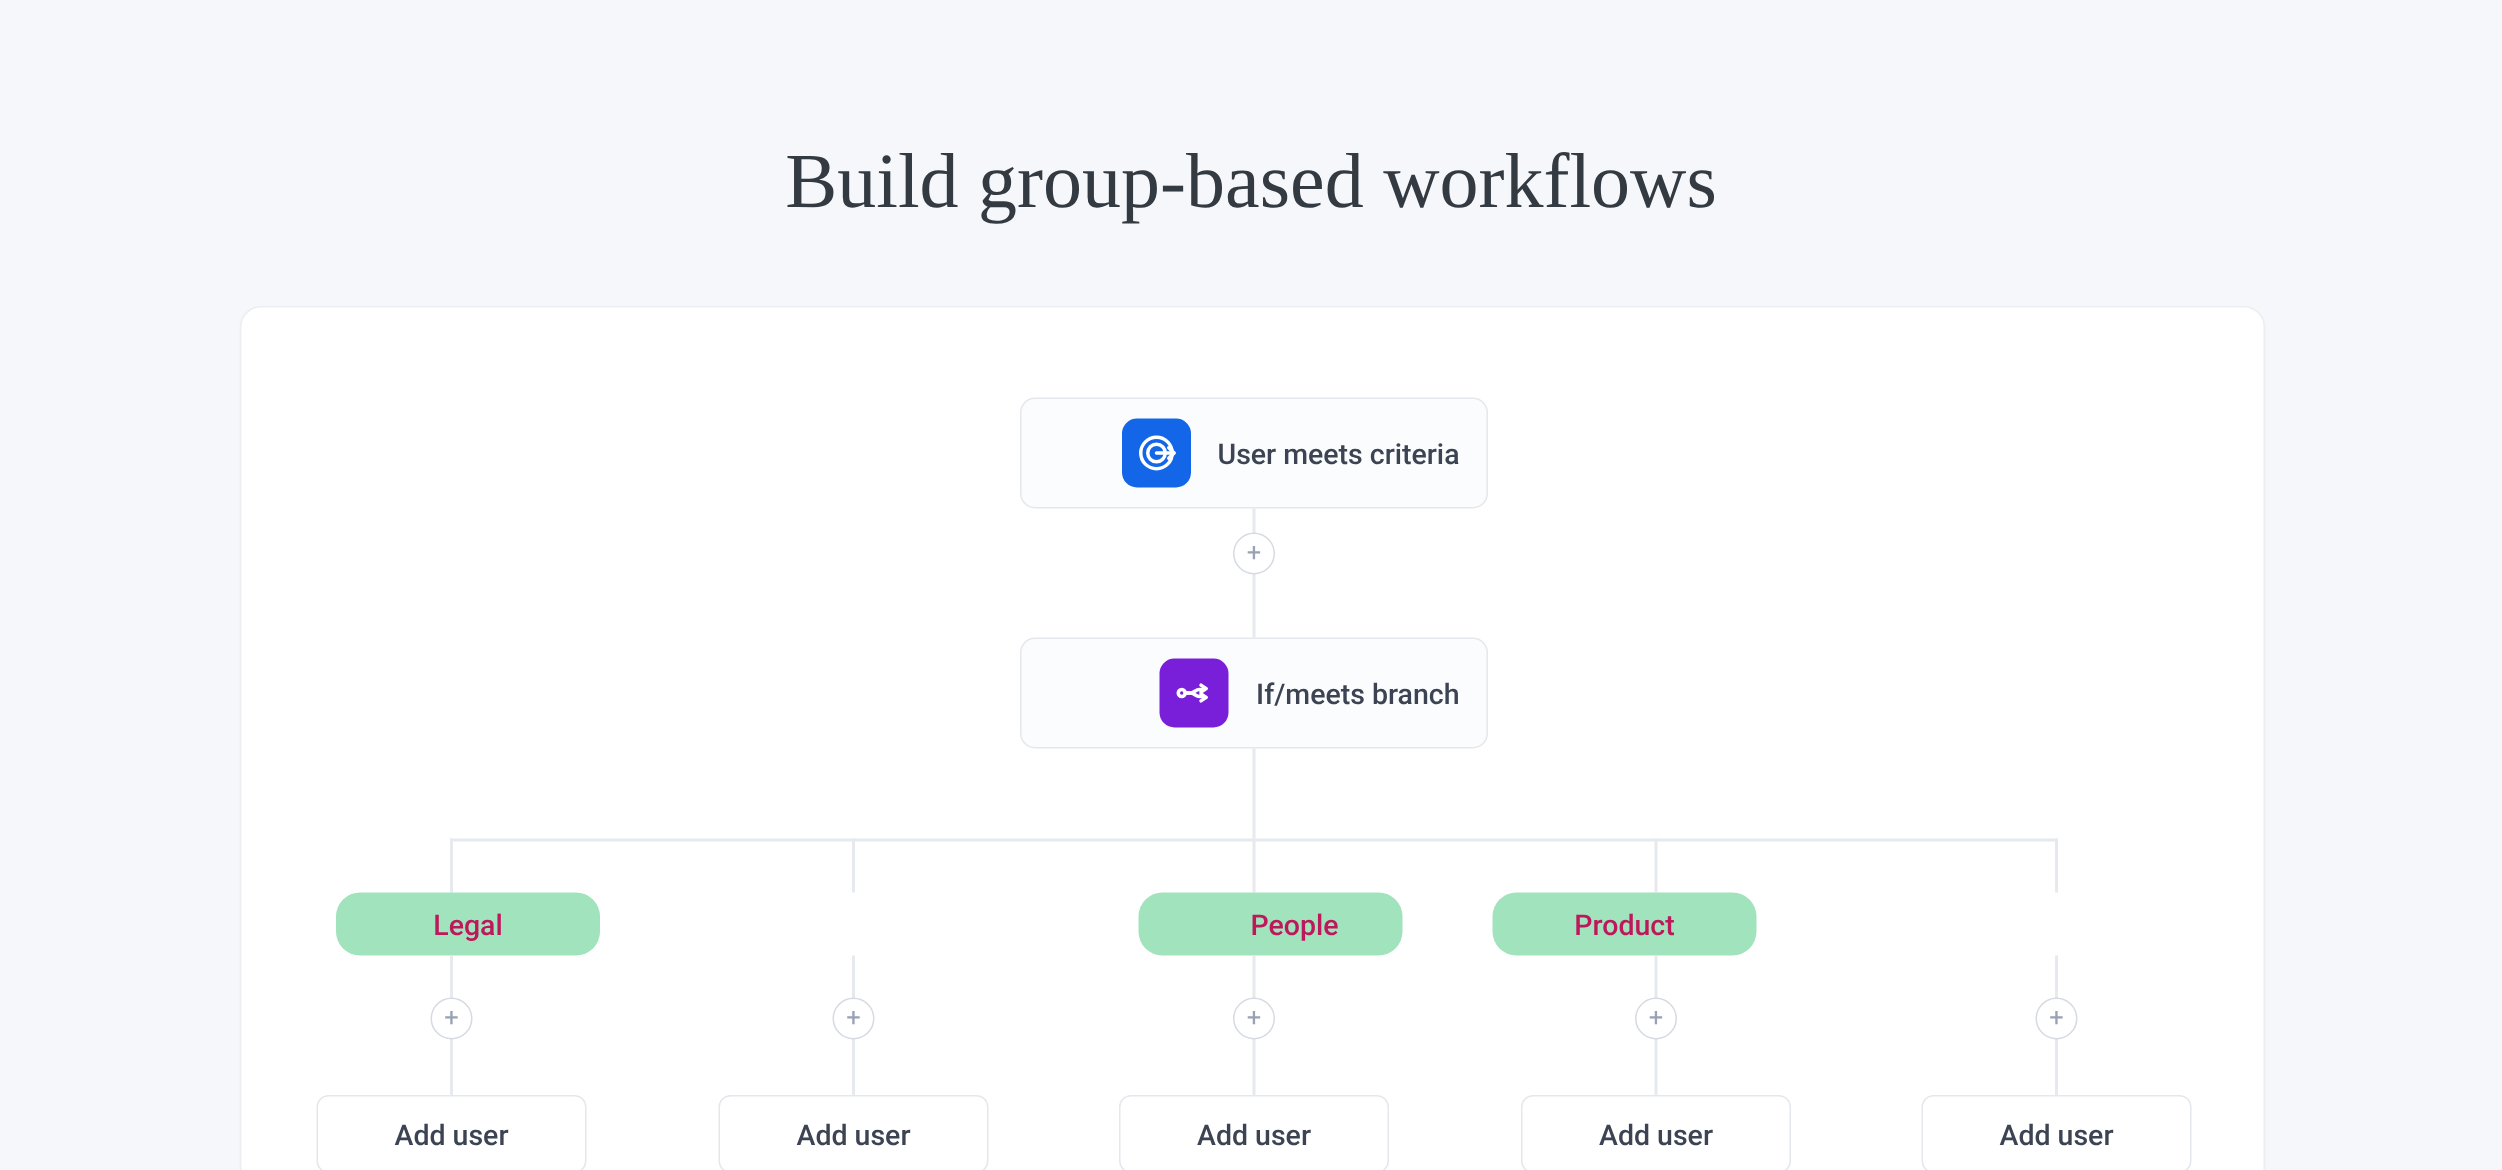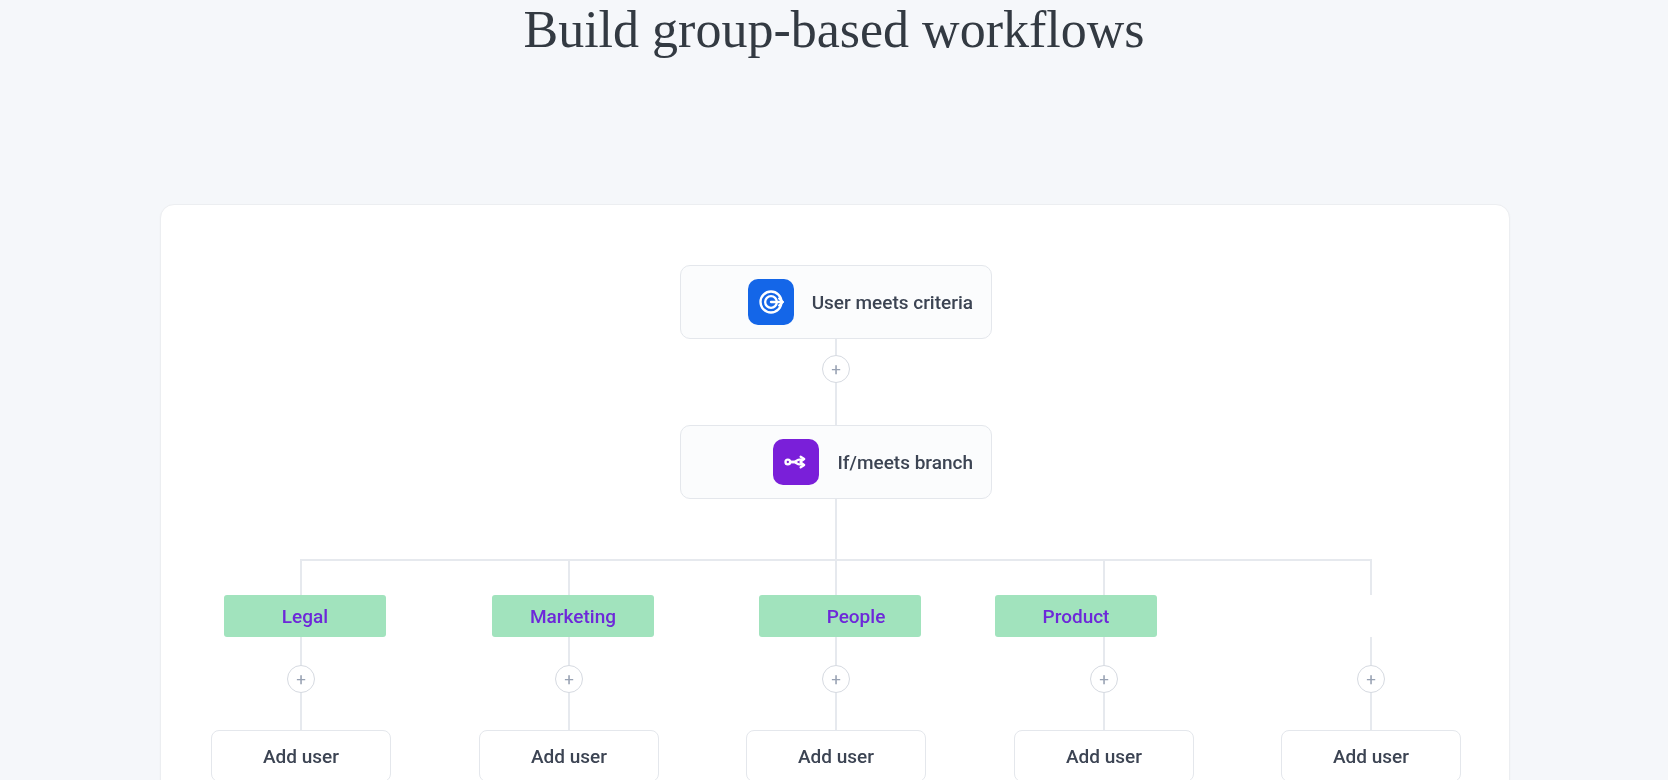--- a/index.html
+++ b/index.html
@@ -12,20 +12,21 @@
     height: 780px;
     overflow: hidden;
     position: relative;
   }
   .title {
     text-align: center;
     font-family: Georgia, "Times New Roman", serif;
     font-size: 52px;
     font-weight: 500;
     color: #333a42;
+    padding-top: 92px;
   }
   .canvas {
     position: absolute;
     top: 204px;
     left: 160px;
     width: 1350px;
     height: 700px;
     background: #ffffff;
     border: 1px solid #eceef1;
     border-radius: 14px;
@@ -85,25 +86,25 @@
     display: flex;
     align-items: center;
     justify-content: center;
     cursor: pointer;
   }
   .plus-btn::before { content: "+"; }
 
   
   .branch-pill {
     position: absolute;
-    width: 162px;
+    width: 176px;
     height: 42px;
     background: #a1e3bd;
-    border-radius: 3px;
-    color: #6d28d9;
+    border-radius: 16px;
+    color: #be185d;
     font-size: 19px;
     font-weight: 500;
     display: flex;
     align-items: center;
     justify-content: center;
   }
 
   
   .adduser-card {
     position: absolute;
@@ -160,23 +161,20 @@
 
   <div class="vline" style="left:139px;  top:354px; height:36px;"></div>
   <div class="vline" style="left:407px;  top:354px; height:36px;"></div>
   <div class="vline" style="left:674px;  top:354px; height:36px;"></div>
   <div class="vline" style="left:942px;  top:354px; height:36px;"></div>
   <div class="vline" style="left:1209px; top:354px; height:36px;"></div>
 
   <div class="branch-pill" style="left:63px;   top:390px;">
       <span>Legal</span>
     </div>
-  <div class="branch-pill" style="left:331px;  top:390px;">
-      <span>Marketing</span>
-    </div>
   <div class="branch-pill" style="left:598px;  top:390px;padding-left:32px;">
       <span>People</span>
     </div>
   <div class="branch-pill" style="left:834px;  top:390px;">
       <span>Product</span>
     </div>
 
   <div class="vline" style="left:139px;  top:432px; height:93px;"></div>
   <div class="vline" style="left:407px;  top:432px; height:93px;"></div>
   <div class="vline" style="left:674px;  top:432px; height:93px;"></div>

